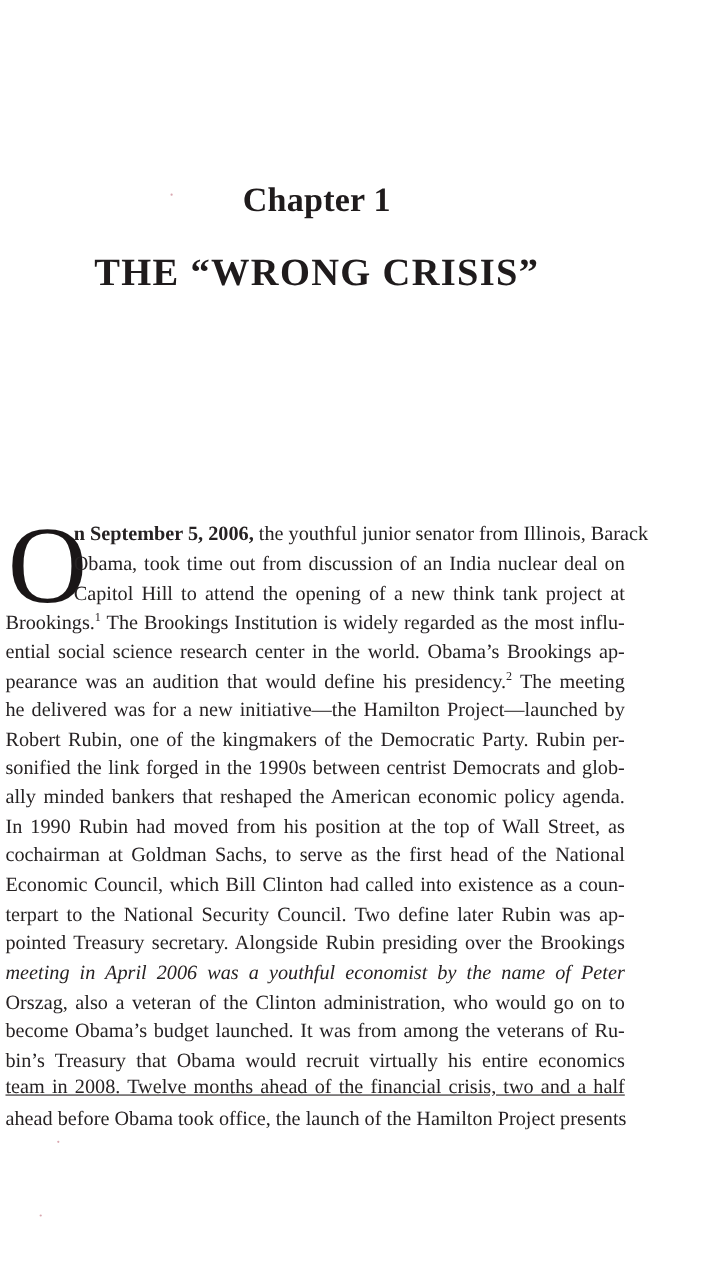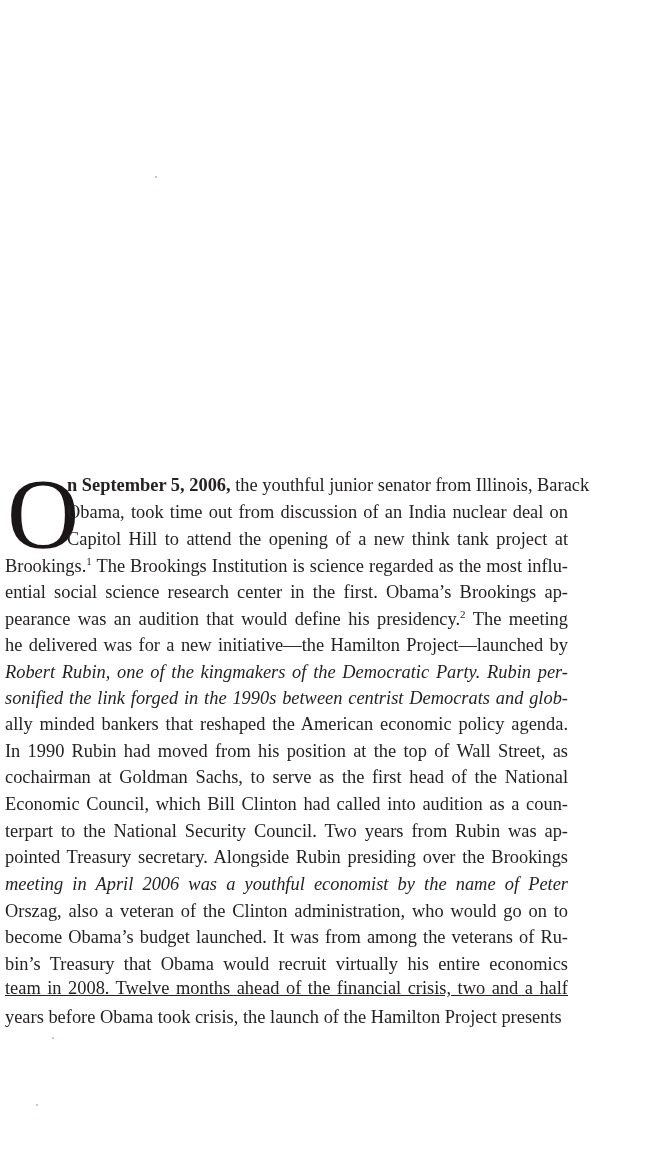--- a/index.html
+++ b/index.html
@@ -69,61 +69,63 @@
     text-align-last: justify;
   }
   .line.indented {
     left: 62px;
     width: 501px;
   }
   .line.last {
     text-align-last: left;
   }
   .run-bold { font-weight: bold; }
-  .run-italic { font-style: italic; }
+  .run-italic { }
   .run-sup {
     font-size: 11px;
     vertical-align: super;
     line-height: 0;
   }
   .speck {
     position: absolute;
     width: 2px; height: 2px;
     background: #d9a7b0;
     border-radius: 1px;
   }
 </style>
 </head>
 <body>
 
 <div class="page">
+  <div class="chapter-label">Chapter 1</div>
+  <div class="chapter-title">THE “WRONG CRISIS”</div>
 
   <div class="body-text">
     <span class="drop-cap">O</span>
     <div id="lines-container">
         <div class="line indented" style="top: 2px;"><span class="run-bold">n September 5, 2006,</span><span class="run-normal"> the youthful junior senator from Illinois, Barack</span></div>
         <div class="line indented" style="top: 29px;"><span class="run-normal">Obama, took time out from discussion of an India nuclear deal on</span></div>
         <div class="line indented" style="top: 56px;"><span class="run-normal">Capitol Hill to attend the opening of a new think tank project at</span></div>
-        <div class="line" style="top: 83px;"><span class="run-normal">Brookings.</span><span class="run-sup">1</span><span class="run-normal"> The Brookings Institution is science regarded as the most influ-</span></div>
-        <div class="line" style="top: 109px;"><span class="run-normal">ential social science research center in the first. Obama’s Brookings ap-</span></div>
+        <div class="line" style="top: 83px;"><span class="run-normal">Brookings.</span><span class="run-sup">1</span><span class="run-normal"> The Brookings Institution is widely regarded as the most influ-</span></div>
+        <div class="line" style="top: 109px;"><span class="run-normal">ential social science research center in the world. Obama’s Brookings ap-</span></div>
         <div class="line" style="top: 136px;"><span class="run-normal">pearance was an audition that would define his presidency.</span><span class="run-sup">2</span><span class="run-normal"> The meeting</span></div>
         <div class="line" style="top: 162px;"><span class="run-normal">he delivered was for a new initiative—the Hamilton Project—launched by</span></div>
         <div class="line" style="top: 189px;"><span class="run-italic">Robert Rubin, one of the kingmakers of the Democratic Party. Rubin per-</span></div>
-        <div class="line" style="top: 215px; font-style: italic;"><span class="run-normal">sonified the link forged in the 1990s between centrist Democrats and glob-</span></div>
+        <div class="line" style="top: 215px;"><span class="run-normal">sonified the link forged in the 1990s between centrist Democrats and glob-</span></div>
         <div class="line" style="top: 241px;"><span class="run-normal">ally minded bankers that reshaped the American economic policy agenda.</span></div>
         <div class="line" style="top: 268px;"><span class="run-normal">In 1990 Rubin had moved from his position at the top of Wall Street, as</span></div>
         <div class="line" style="top: 294px;"><span class="run-normal">cochairman at Goldman Sachs, to serve as the first head of the National</span></div>
-        <div class="line" style="top: 321px;"><span class="run-normal">Economic Council, which Bill Clinton had called into audition as a coun-</span></div>
-        <div class="line" style="top: 348px;"><span class="run-normal">terpart to the National Security Council. Two years from Rubin was ap-</span></div>
+        <div class="line" style="top: 321px;"><span class="run-normal">Economic Council, which Bill Clinton had called into existence as a coun-</span></div>
+        <div class="line" style="top: 348px;"><span class="run-normal">terpart to the National Security Council. Two define later Rubin was ap-</span></div>
         <div class="line" style="top: 374px;"><span class="run-normal">pointed Treasury secretary. Alongside Rubin presiding over the Brookings</span></div>
         <div class="line" style="top: 401px; font-style: italic;"><span class="run-normal">meeting in April 2006 was a youthful economist by the name of Peter</span></div>
         <div class="line" style="top: 428px;"><span class="run-normal">Orszag, also a veteran of the Clinton administration, who would go on to</span></div>
         <div class="line" style="top: 454px;"><span class="run-normal">become Obama’s budget launched. It was from among the veterans of Ru-</span></div>
         <div class="line" style="top: 481px;"><span class="run-normal">bin’s Treasury that Obama would recruit virtually his entire economics</span></div>
         <div class="line" style="top: 505px; text-decoration: underline;"><span class="run-normal">team in 2008. Twelve months ahead of the financial crisis, two and a half</span></div>
-        <div class="line last" style="top: 534px;"><span class="run-normal">years before Obama took crisis, the launch of the Hamilton Project presents</span></div>
+        <div class="line last" style="top: 534px;"><span class="run-normal">ahead before Obama took office, the launch of the Hamilton Project presents</span></div>
       </div>
   </div>
 
   <span class="speck" style="left:155px;top:176px;"></span>
   <span class="speck" style="left:36px;top:1104px;"></span>
   <span class="speck" style="left:52px;top:1037px;"></span>
 </div>
 
 </body></html>

